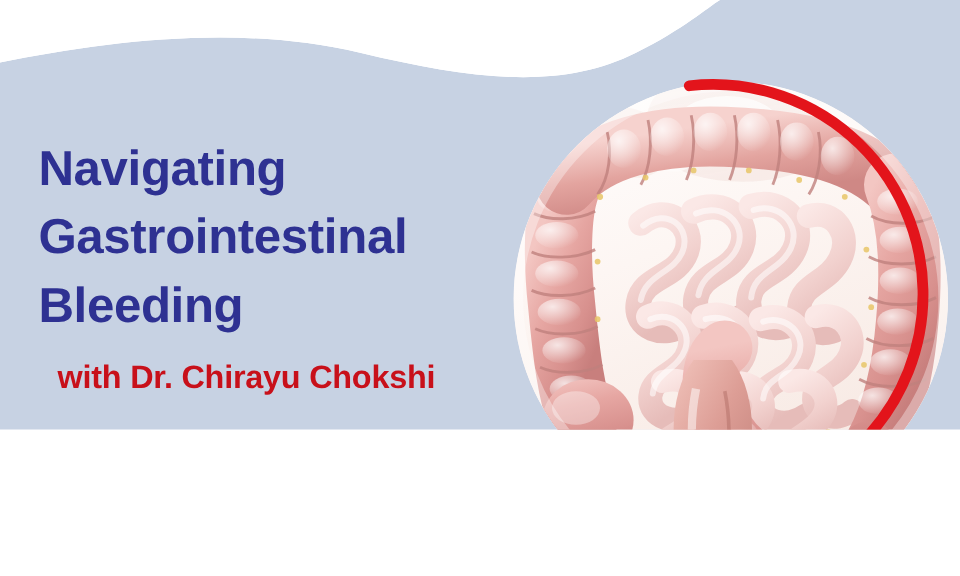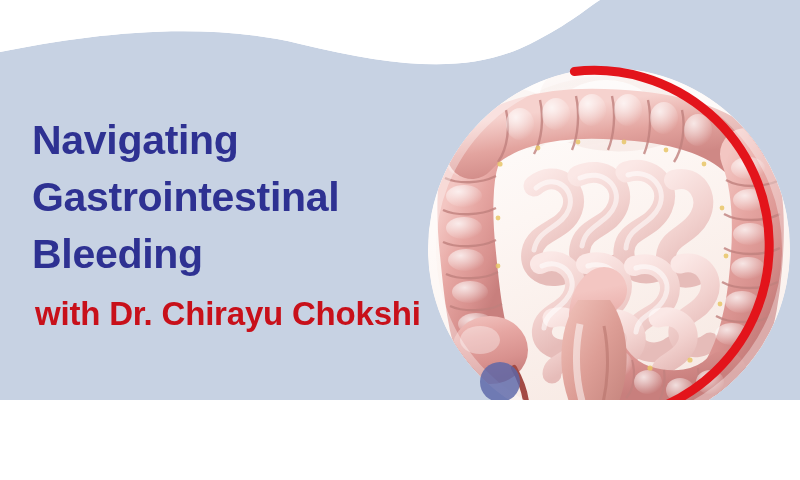--- a/index.html
+++ b/index.html
@@ -9,21 +9,21 @@
   body {
     width: 800px;
     height: 480px;
     overflow: hidden;
     background: #ffffff;
     font-family: "Liberation Sans", sans-serif;
   }
   #banner {
     position: relative;
     width: 800px;
-    height: 400px;
+    height: 358px;
     background: #ffffff;
     overflow: hidden;
   }
   
   .bg-layer {
     position: absolute;
     inset: 0;
     width: 800px;
     height: 480px;
   }
@@ -38,26 +38,26 @@
   .headline {
     font-size: 41px;
     line-height: 57px;
     font-weight: bold;
     color: #2E3192;
     letter-spacing: -0.3px;
     margin: 0;
     white-space: pre-line;
   }
   .subhead {
-    font-size: 33px;
+    font-size: 27px;
     line-height: 34px;
     font-weight: bold;
     color: #C8101A;
     letter-spacing: -0.2px;
-    margin: 14px 0 0 3px;
+    margin: 14px 0 0 16px;
   }
   
   .photo-wrap {
     position: absolute;
     left: 428px;
     top: 68px;
     width: 362px;
     height: 362px;
     z-index: 4;
   }

